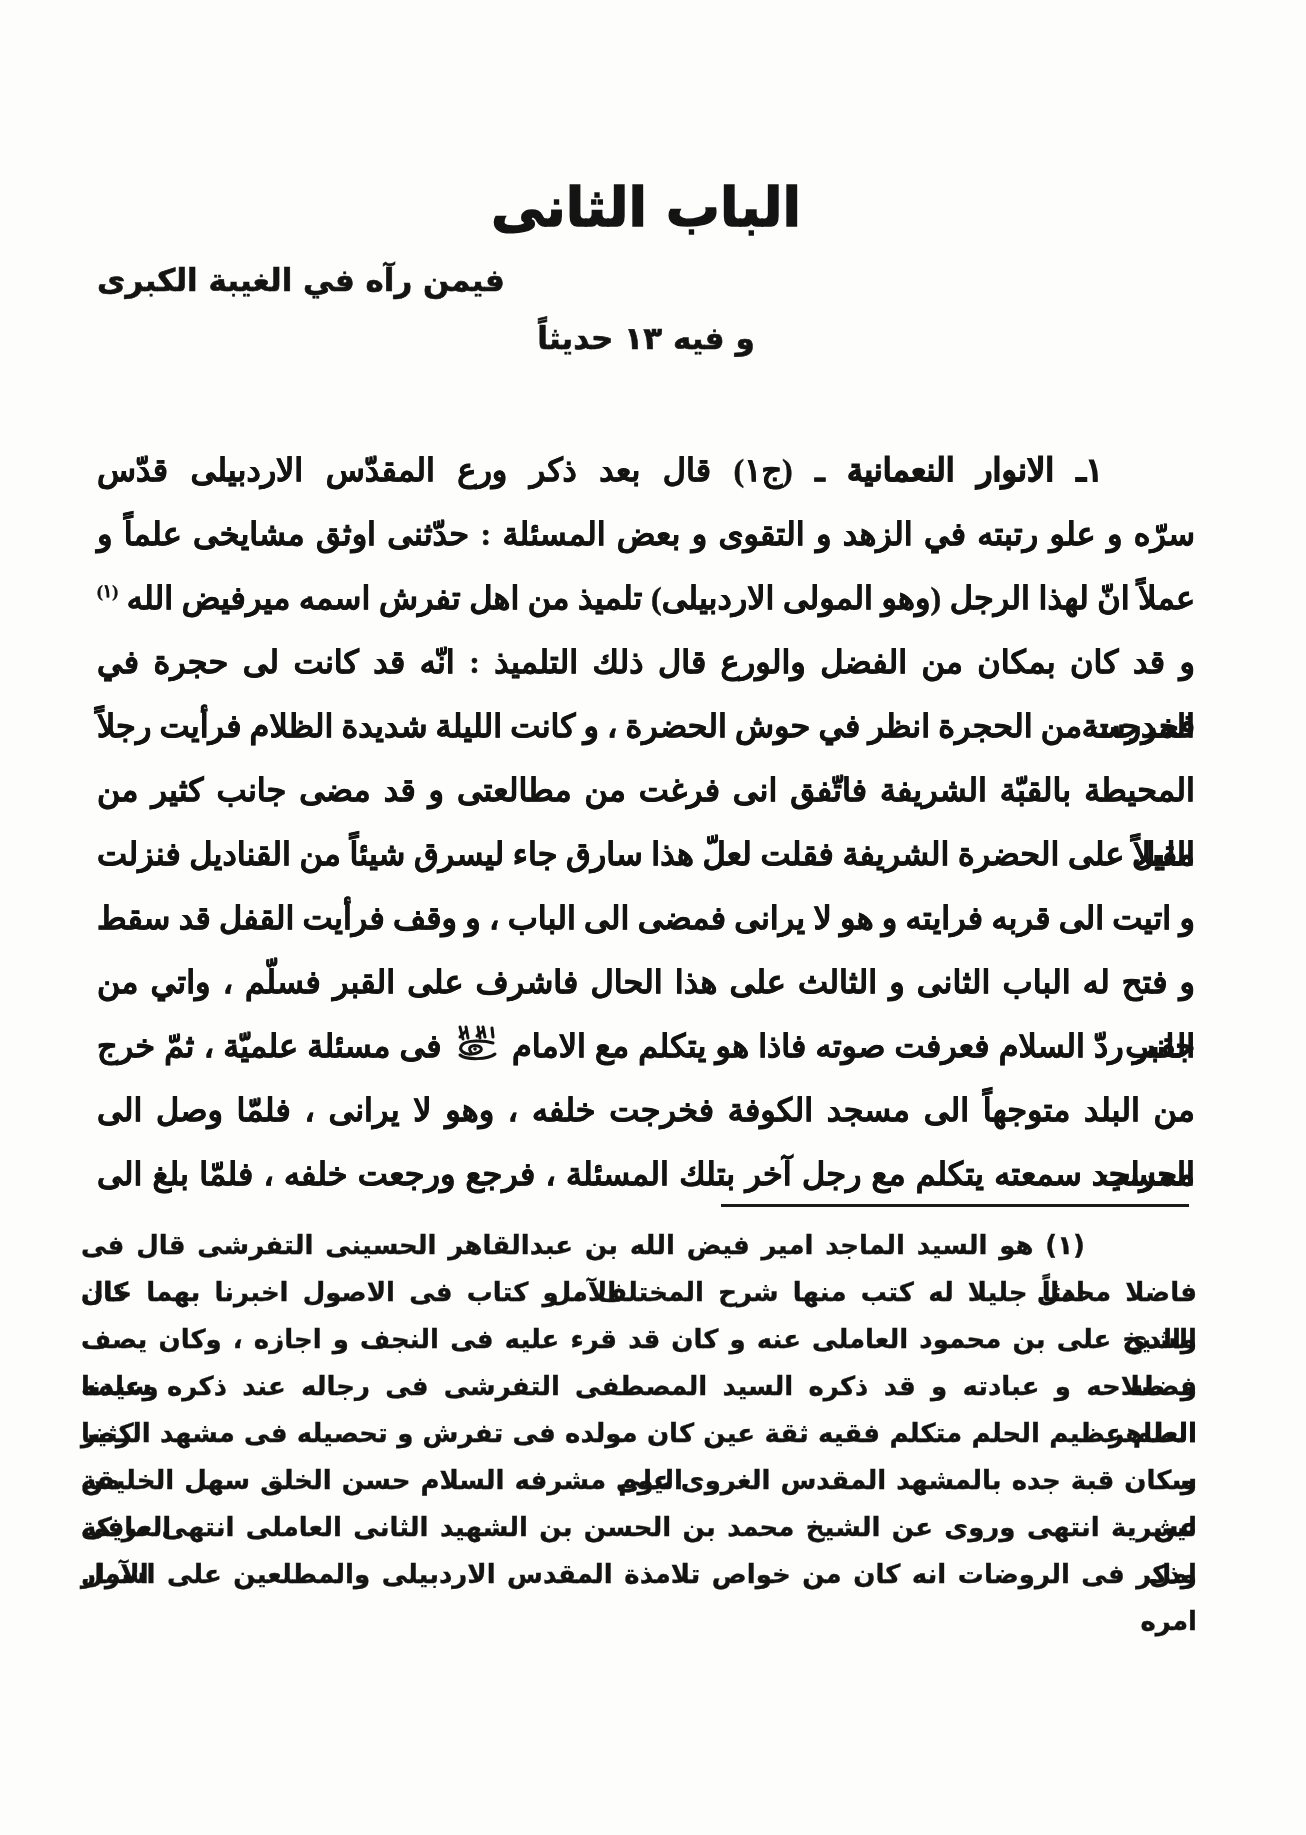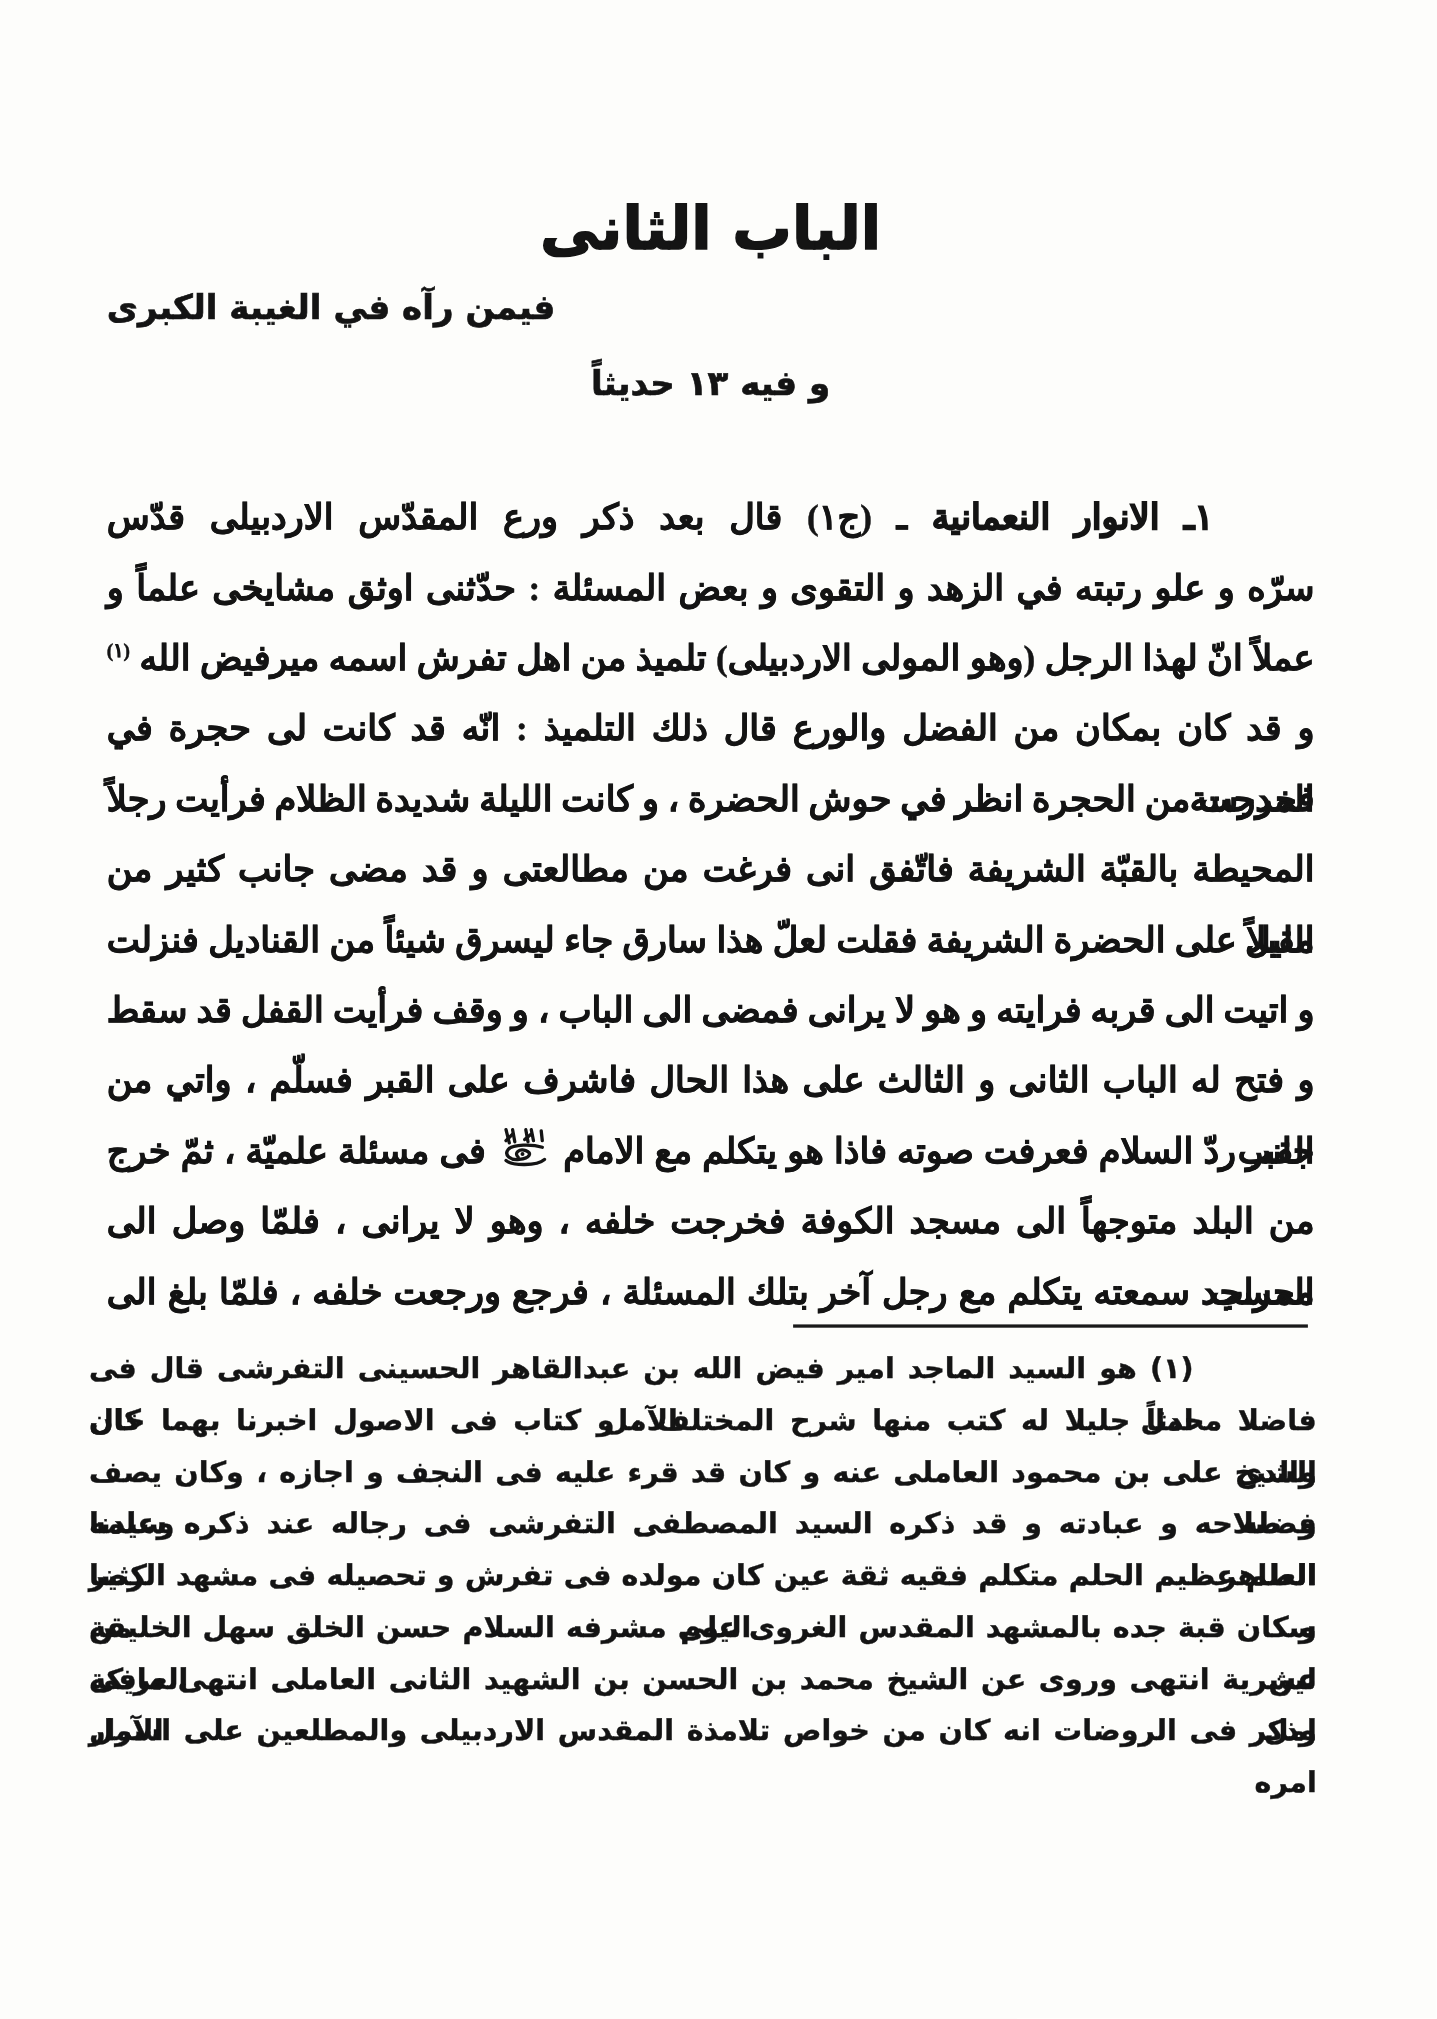--- a/index.html
+++ b/index.html
@@ -21,21 +21,21 @@
     -webkit-text-stroke:1.4px #141414;
     letter-spacing:1px;
   }
   .chapter-subtitle {
     position:absolute; top:262px; right:0; width:100%;
     text-align:left;
     font-size:31px; font-weight:bold;
     -webkit-text-stroke:0.6px #141414;
   }
   .hadith-count {
-    position:absolute; top:331px; right:0; width:100%;
+    position:absolute; top:320px; right:0; width:100%;
     text-align:center;
     font-size:31px; font-weight:bold;
     -webkit-text-stroke:0.6px #141414;
   }
 
   .body-text {
     position:absolute; top:438px; right:0; width:100%;
     font-size:32px; font-weight:bold;
     -webkit-text-stroke:0.45px #141414;
   }

